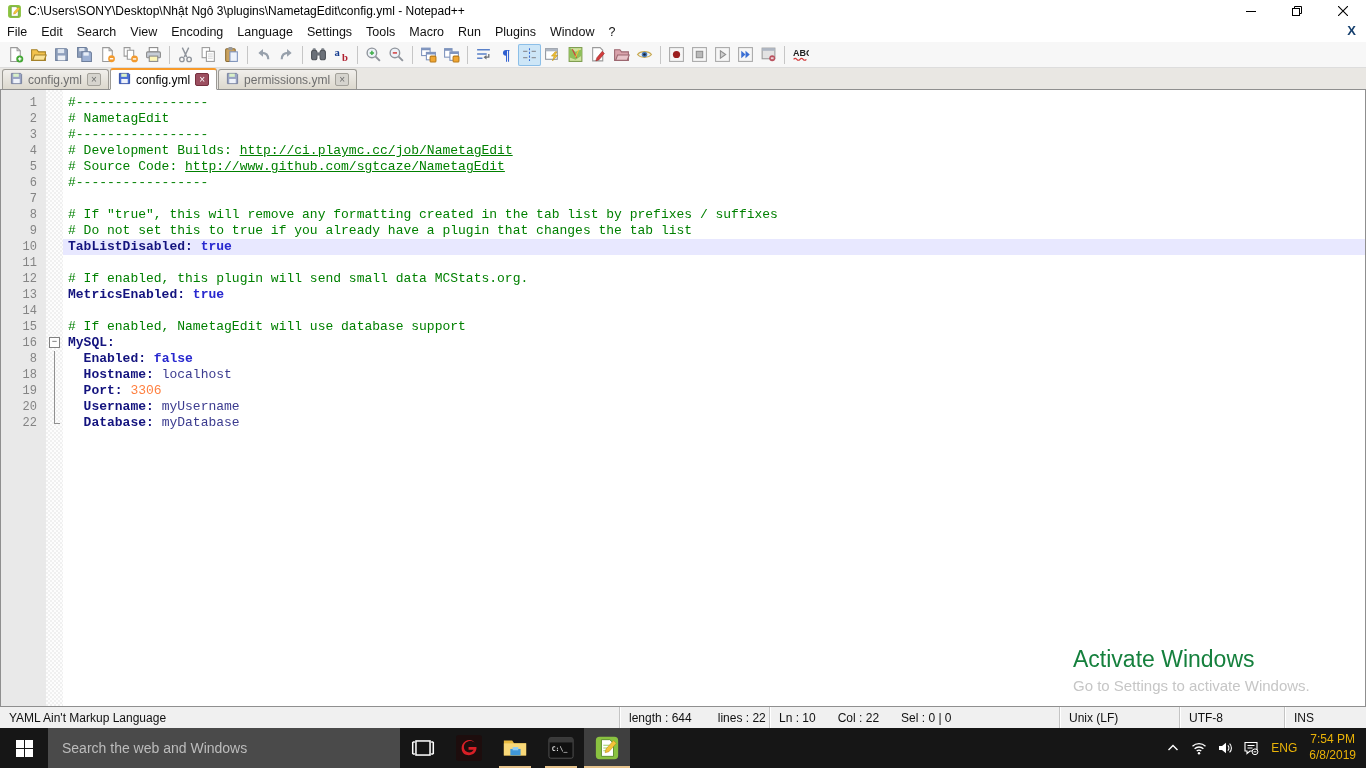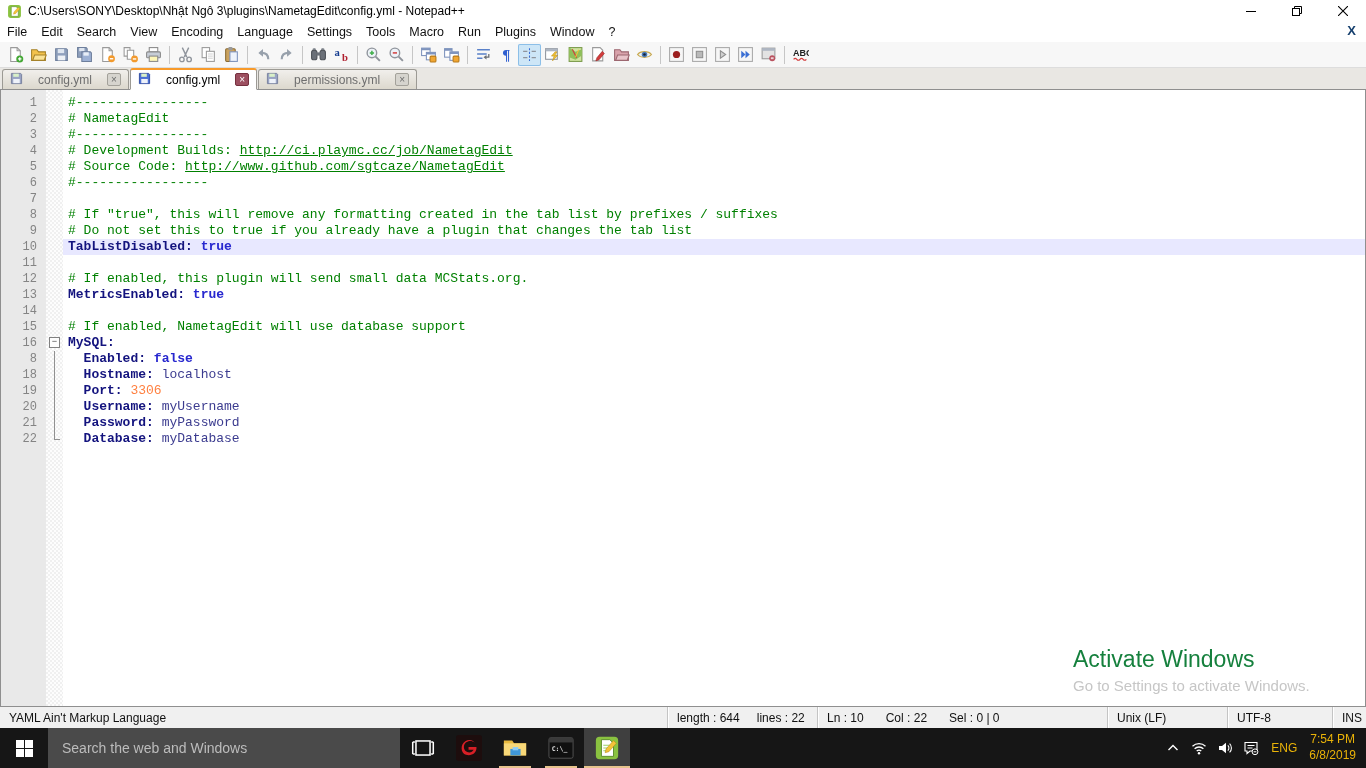--- a/index.html
+++ b/index.html
@@ -21,21 +21,21 @@
 
   
   .toolbar { height:26px; display:flex; align-items:center; background:#f7f7f7; border-bottom:1px solid #ddd; padding-left:4px; }
   .tb-btn { width:23px; height:22px; display:flex; align-items:center; justify-content:center; border-radius:2px; flex:none; }
   .tb-btn svg { width:17px; height:17px; display:block; }
   .tb-btn.active { background:#cde6f7; box-shadow:0 0 0 1px #8cbfe8 inset; }
   .tb-sep { width:1px; height:18px; background:#c6c6c6; margin:0 4px; flex:none; }
 
   
   .tabbar { height:22px; background:#e9e7e3; display:flex; align-items:flex-end; padding-left:2px; border-bottom:1px solid #8f8f8f; }
-  .tab { display:flex; align-items:center; gap:15px; padding:0 7px; height:20px; background:linear-gradient(#f1efec,#dcd8cd); border:1px solid #9c9a94; border-bottom:none; border-radius:3px 3px 0 0; margin-right:1px; color:#6e6e6e; font-size:12px; white-space:nowrap; }
+  .tab { display:flex; align-items:center; gap:5px; padding:0 7px; height:20px; background:linear-gradient(#f1efec,#dcd8cd); border:1px solid #9c9a94; border-bottom:none; border-radius:3px 3px 0 0; margin-right:1px; color:#6e6e6e; font-size:12px; white-space:nowrap; }
   .tab.active { background:#fff; color:#000; height:22px; border-top:2px solid #f89a2a; margin-bottom:-1px; border-bottom:1px solid #fff; }
   .tab svg { width:13px; height:13px; flex:none; }
   .tab-x { width:14px; height:13px; border-radius:2px; font-size:10px; line-height:12px; text-align:center; background:#d6d4ce; border:1px solid #a3a19a; color:#6d6d6d; }
   .tab.active .tab-x { background:#9c4f60; border-color:#76303f; color:#fff; }
 
   
   .editor { position:relative; height:616px; background:#fff; border-left:1px solid #8f8f8f; border-right:1px solid #8f8f8f; overflow:hidden; }
   .ln-strip { position:absolute; left:0; top:0; bottom:0; width:45px; background:#e9e9e9; }
   .fold-strip { position:absolute; left:45px; top:0; bottom:0; width:17px; background:#fdfdfd;
     background-image:conic-gradient(#f0f0f0 25%, transparent 0 50%, #f0f0f0 0 75%, transparent 0);
@@ -58,22 +58,22 @@
   .fline.half { bottom:8px; }
   .fstub { position:absolute; left:8px; top:8px; width:6px; height:1px; background:#909090; }
 
   .watermark { position:absolute; left:1072px; top:556px; pointer-events:none; }
   .wm1 { font-size:23px; color:#15803d; }
   .wm2 { font-size:15px; color:#c6c6c6; margin-top:4px; }
 
   
   .statusbar { height:22px; background:#f0f0f0; border-top:1px solid #8f8f8f; display:flex; align-items:stretch; font-size:12px; color:#111; }
   .sb-sec { display:flex; align-items:center; padding:0 9px; border-right:1px solid #c4c4c4; box-shadow:1px 0 0 #fff; white-space:nowrap; }
-  .sb-doc  { width:668px; flex:none; }
-  .sb-len  { width:150px; flex:none; gap:17px; }
+  .sb-doc  { width:620px; flex:none; }
+  .sb-len  { width:150px; flex:none; gap:26px; }
   .sb-pos  { width:290px; flex:none; gap:22px; }
   .sb-eol  { width:120px; flex:none; }
   .sb-enc  { width:105px; flex:none; }
   .sb-ins  { flex:1; border-right:none; }
 
   
   .taskbar { height:40px; background:#161616; display:flex; align-items:stretch; }
   .start-btn { width:48px; display:flex; align-items:center; justify-content:center; flex:none; }
   .start-btn svg { width:17px; height:17px; }
   .search-box { width:352px; background:#4a4a4a; display:flex; align-items:center; padding-left:14px; color:#bcbcbc; font-size:14px; flex:none; }
@@ -420,21 +420,20 @@
       <div class="line"><span class="ln">11</span><span class="fold"></span><span class="code"></span></div>
       <div class="line"><span class="ln">12</span><span class="fold"></span><span class="code"><span class="sc-comment"># If enabled, this plugin will send small data MCStats.org.</span></span></div>
       <div class="line"><span class="ln">13</span><span class="fold"></span><span class="code"><span class="sc-key">MetricsEnabled:</span><span class="sc-text"> </span><span class="sc-bool">true</span></span></div>
       <div class="line"><span class="ln">14</span><span class="fold"></span><span class="code"></span></div>
       <div class="line"><span class="ln">15</span><span class="fold"></span><span class="code"><span class="sc-comment"># If enabled, NametagEdit will use database support</span></span></div>
       <div class="line"><span class="ln">16</span><span class="fold"><span class="fbox">−</span></span><span class="code"><span class="sc-key">MySQL:</span></span></div>
       <div class="line"><span class="ln">8</span><span class="fold"><span class="fline"></span></span><span class="code"><span class="sc-text">  </span><span class="sc-key">Enabled:</span><span class="sc-text"> </span><span class="sc-bool">false</span></span></div>
       <div class="line"><span class="ln">18</span><span class="fold"><span class="fline"></span></span><span class="code"><span class="sc-text">  </span><span class="sc-key">Hostname:</span><span class="sc-text"> </span><span class="sc-value">localhost</span></span></div>
       <div class="line"><span class="ln">19</span><span class="fold"><span class="fline"></span></span><span class="code"><span class="sc-text">  </span><span class="sc-key">Port:</span><span class="sc-text"> </span><span class="sc-number">3306</span></span></div>
       <div class="line"><span class="ln">20</span><span class="fold"><span class="fline"></span></span><span class="code"><span class="sc-text">  </span><span class="sc-key">Username:</span><span class="sc-text"> </span><span class="sc-value">myUsername</span></span></div>
-      <div class="line"><span class="ln">21</span><span class="fold"><span class="fline"></span></span><span class="code"><span class="sc-text">  </span><span class="sc-key">Password:</span><span class="sc-text"> </span><span class="sc-value">myPassword</span></span></div>
       <div class="line"><span class="ln">22</span><span class="fold"><span class="fline half"></span><span class="fstub"></span></span><span class="code"><span class="sc-text">  </span><span class="sc-key">Database:</span><span class="sc-text"> </span><span class="sc-value">myDatabase</span></span></div>
     </div>
   <div class="watermark">
     <div class="wm1">Activate Windows</div>
     <div class="wm2">Go to Settings to activate Windows.</div>
   </div>
 </div>
 
 <div class="statusbar">
   <div class="sb-sec sb-doc">YAML Ain't Markup Language</div>

